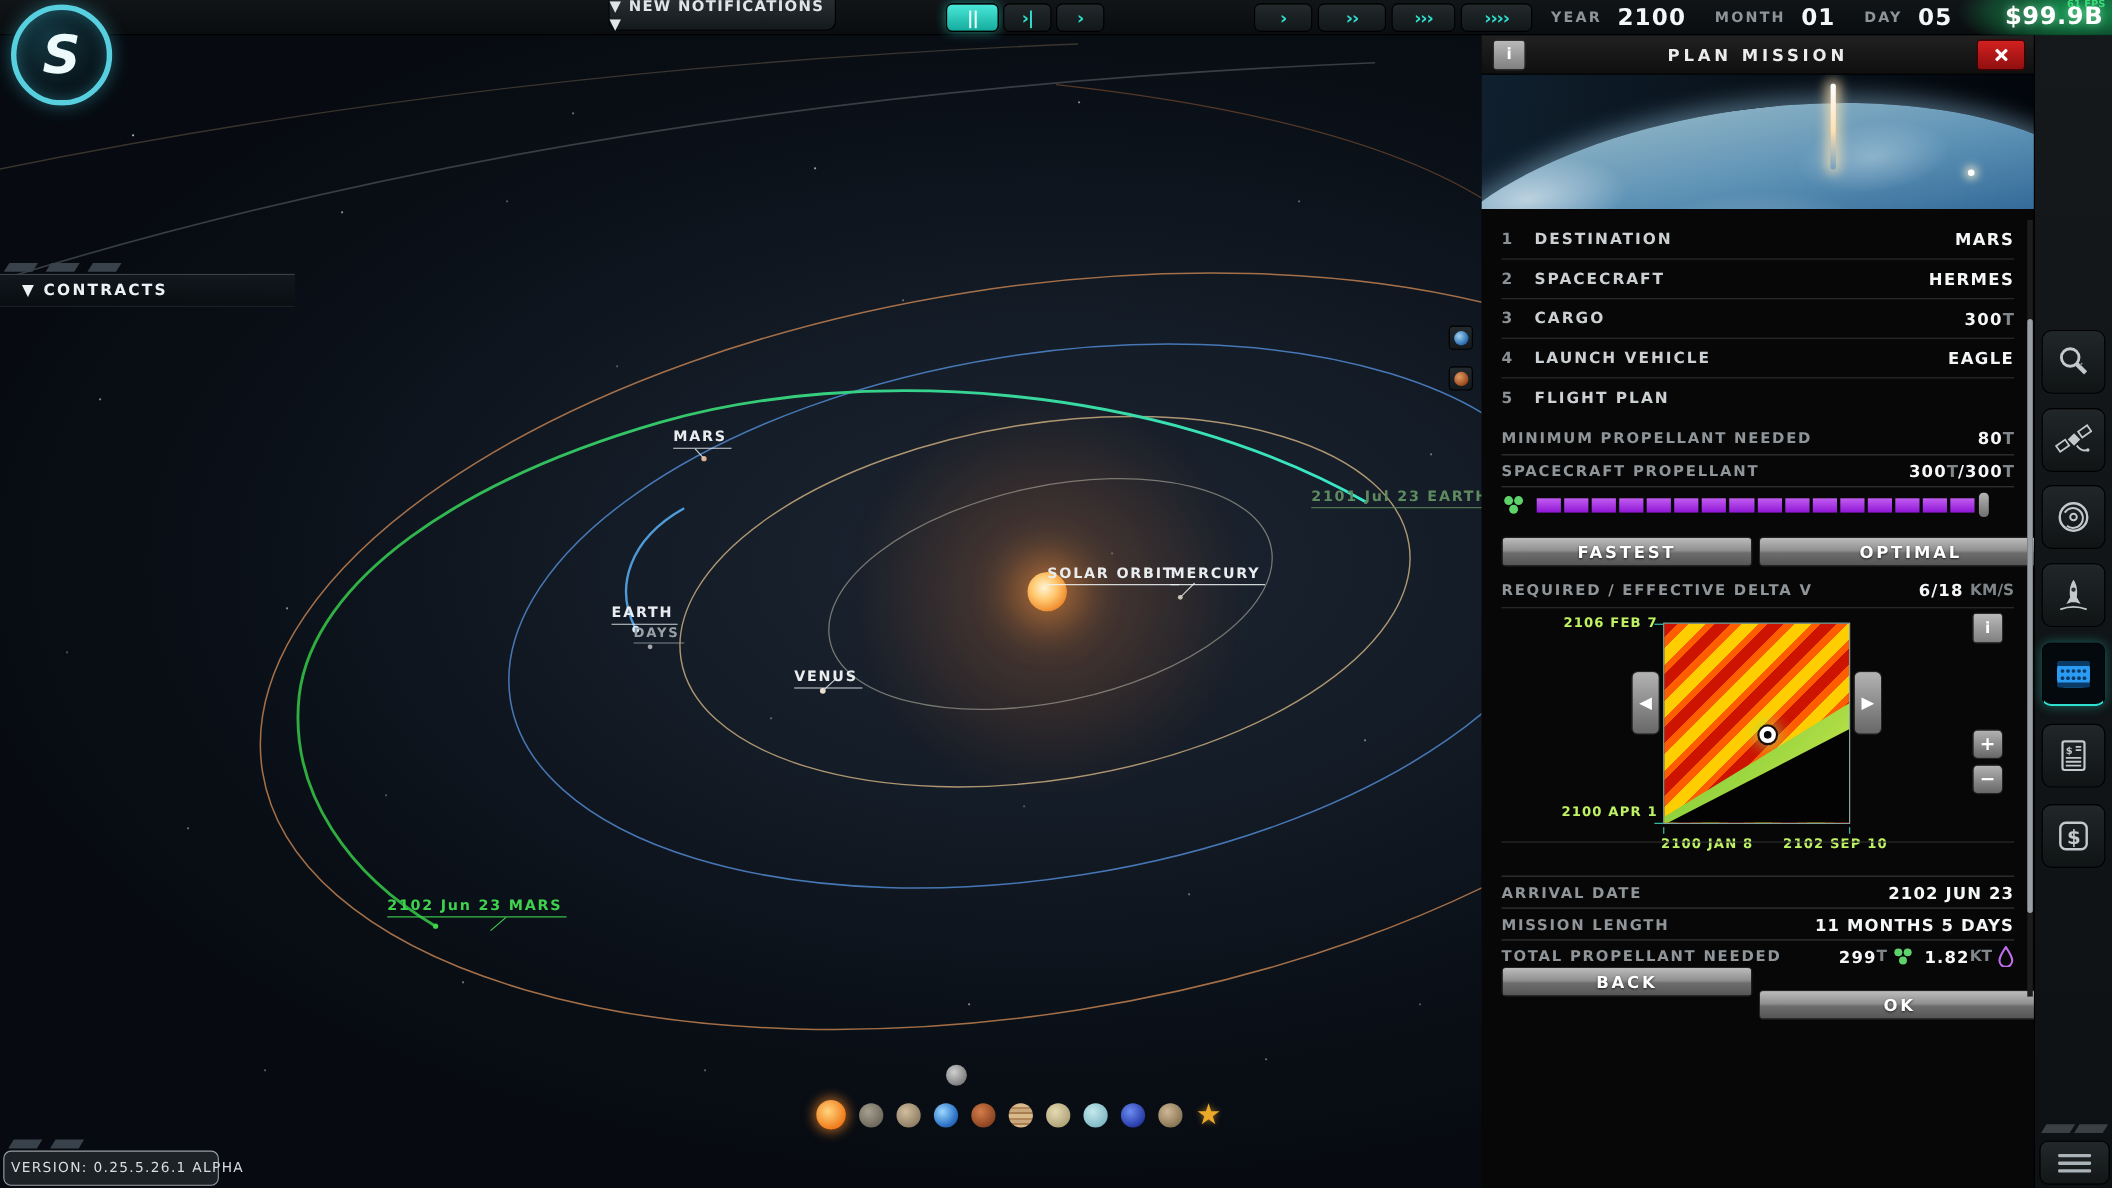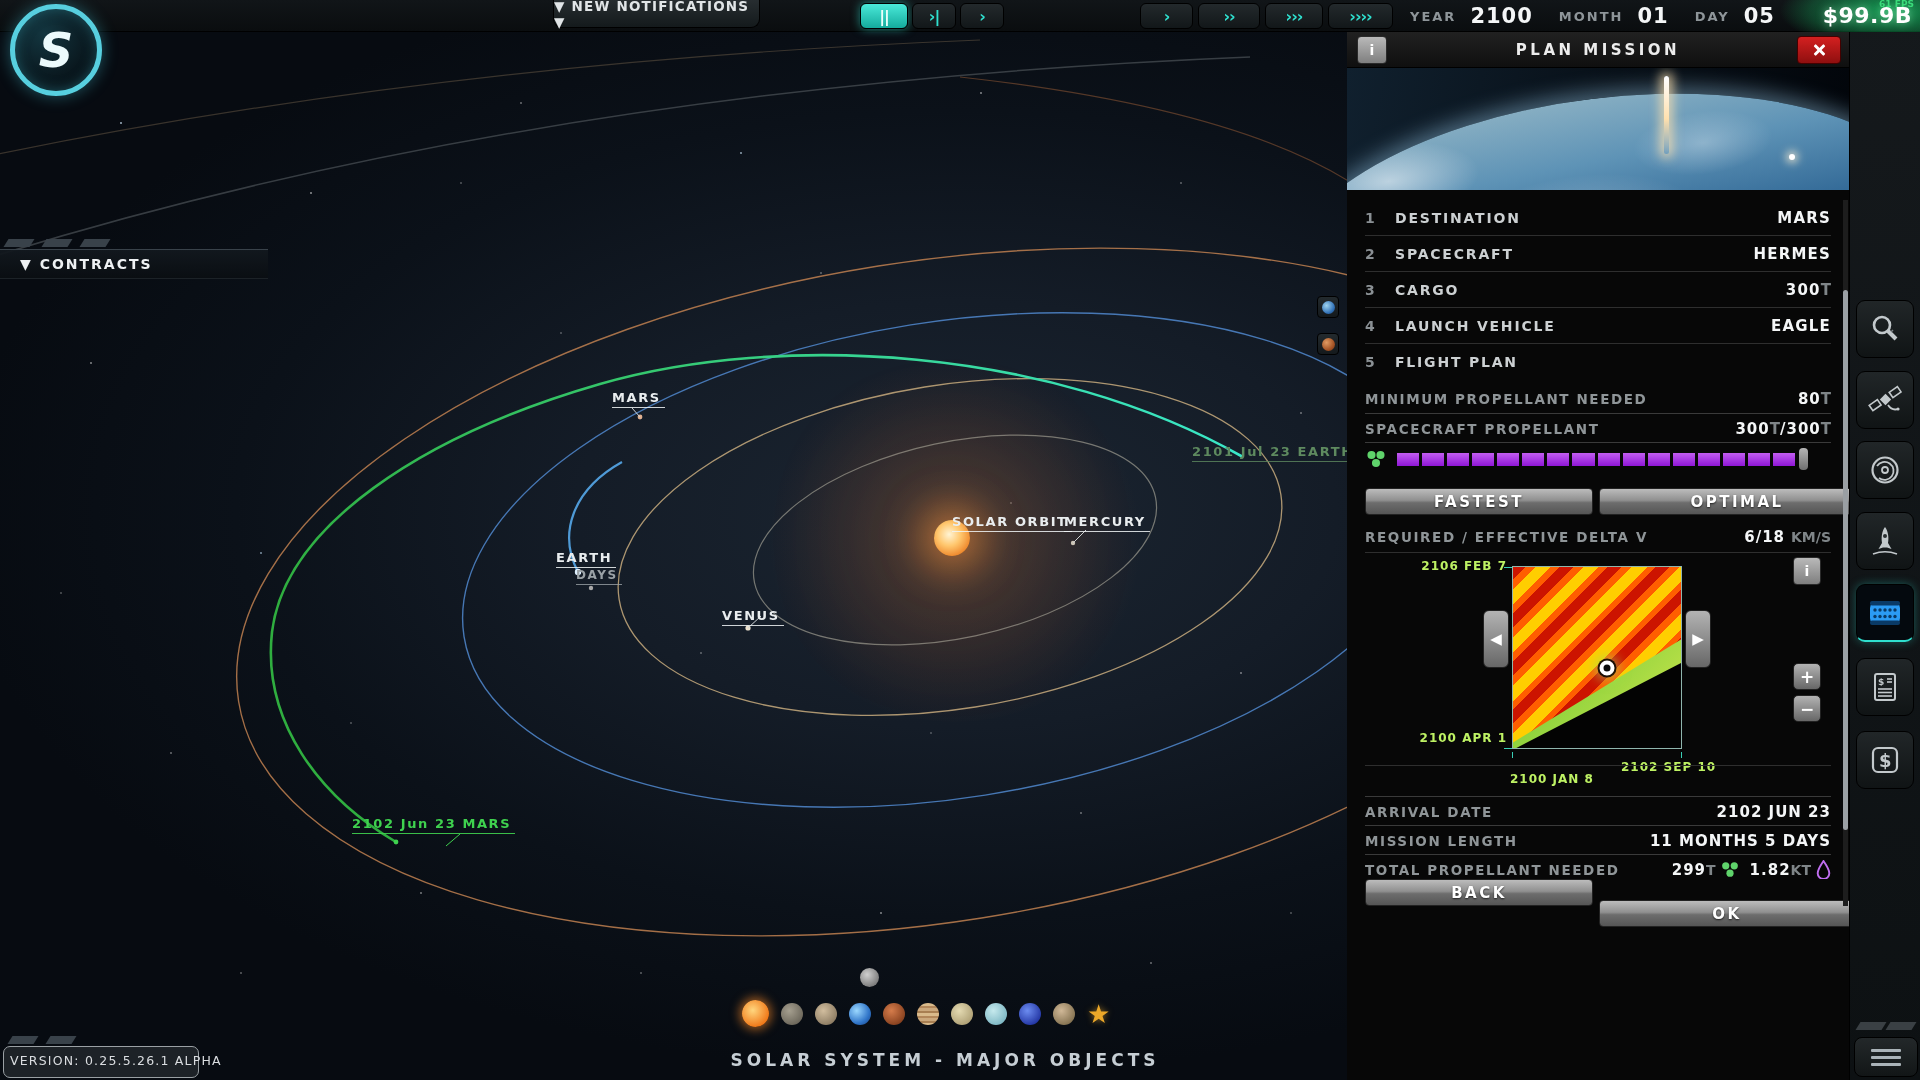--- a/index.html
+++ b/index.html
@@ -265,21 +265,20 @@
       <span class="pl pl-earth"></span>
       <span class="pl pl-mars"></span>
       <span class="pl pl-jupiter"></span>
       <span class="pl pl-saturn"></span>
       <span class="pl pl-uranus"></span>
       <span class="pl pl-neptune"></span>
       <span class="pl pl-pluto"></span>
       <span class="pl-star">★</span>
       <span class="pl pl-luna"></span>
     </div>
-    <div id="map-title">SOLAR SYSTEM - MAJOR OBJECTS</div>
 
     <div class="tab-slant" style="left:10px; top:1004px;"></div>
     <div class="tab-slant" style="left:48px; top:1004px;"></div>
     <div id="version-box"></div>
     <div id="version-text">VERSION: 0.25.5.26.1 ALPHA</div>
   </div>
 
   <div id="topbar">
     <div id="notif">▼ NEW NOTIFICATIONS ▼</div>
     <div class="tbtn active" style="left:860px; width:48px;">||</div>
@@ -411,21 +410,21 @@
         <div id="plot-marker"></div>
       </div>
 
       <div class="arrow-btn" style="left:136px; top:55px;">◀</div>
       <div class="arrow-btn" style="left:338px; top:55px;">▶</div>
       <div class="info-btn" style="position:absolute; left:446px; top:2px; width:28px;">i</div>
       <div class="sq-btn" style="left:446px; top:108px;">+</div>
       <div class="sq-btn" style="left:446px; top:140px;">−</div>
 
       <div id="plot-bracket"></div>
-      <div class="tealtxt" style="left:163px; top:217px;text-align:right;">2100 JAN 8</div>
+      <div class="tealtxt" style="left:163px; top:205px;text-align:right;">2100 JAN 8</div>
       <div class="tealtxt" style="left:274px; top:205px;">2102 SEP 10</div>
     </div>
 
     <div class="sep" style="top:733px; background:#2e2e2e;"></div>
     <div class="sep" style="top:764px;"></div>
     <div class="srow" style="top:766px;">
       <span class="slbl">ARRIVAL DATE</span>
       <span class="sval">2102 JUN 23</span>
     </div>
     <div class="sep" style="top:793px;"></div>

